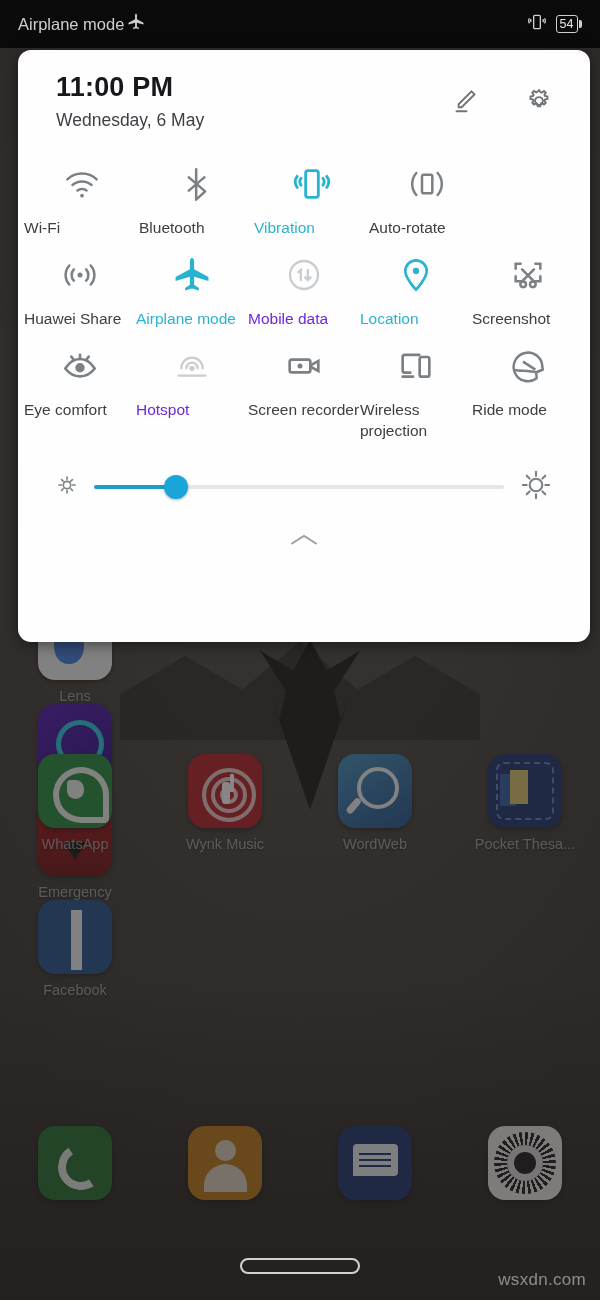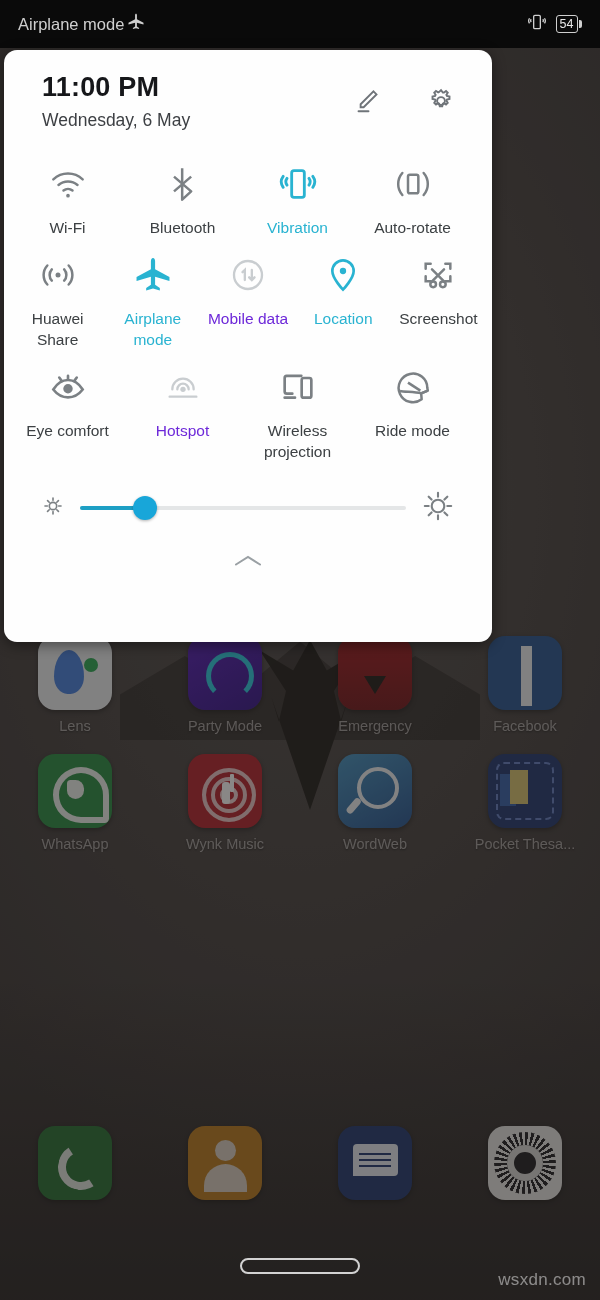--- a/index.html
+++ b/index.html
@@ -51,21 +51,21 @@
     width: 74px; height: 74px; margin: 0 auto 8px auto; border-radius: 17px;
     position: relative; overflow: hidden;
     box-shadow: 0 2px 5px rgba(0,0,0,.45);
   }
   .app-lbl {
     font-size: 14.5px; color: rgba(236,234,232,.60);
     text-shadow: 0 1px 2px rgba(0,0,0,.6);
     white-space: nowrap; overflow: hidden; text-overflow: ellipsis;
   }
   
-  #row-a { top: 636px; }
+  #row-a { top: 606px; flex-direction: column; }
   #row-b { top: 754px; }
   #row-dock { top: 1126px; }
 
   .ico-lens   { background:#eef1f4; }
   .ico-lens:before{
     content:""; position:absolute; left:16px; top:14px; width:30px; height:44px;
     background:#3f7de0; border-radius:50% 50% 45% 45%/60% 60% 40% 40%;
   }
   .ico-lens:after{ content:""; position:absolute; right:14px; top:22px; width:14px; height:14px; border-radius:50%; background:#22a84f;}
   .ico-party  { background: linear-gradient(150deg,#4d14b5,#2c0b86); }
@@ -148,37 +148,37 @@
     display:flex; align-items:center;border-radius:6px;
   }
   .battery .body {
     border:1.6px solid #cfcfcf; border-radius:3px; padding:0 3px;
     font-size:12.5px; line-height:15px; height:18px; display:flex; align-items:center; color:#e8e8e8;
   }
   .battery .tip { width:3px; height:8px; background:#cfcfcf; margin-left:1.5px; border-radius:0 2px 2px 0;}
 
   
   #panel {
-    position:absolute; left:4px; top:50px; width:488px; height:592px;
+    position:absolute; left:18px; top:50px; width:572px; height:592px;
     background:#fefefe; border-radius:13px;
     box-shadow: 0 3px 14px rgba(0,0,0,.45);
     overflow:hidden;
   }
   #panel-head {
     display:flex; align-items:flex-start; padding: 22px 26px 0 38px;
   }
   .clock-time { font-size: 27px; font-weight: bold; color:#16171a; letter-spacing:.2px; }
   .clock-date { font-size: 17.5px; color:#3c3f43; margin-top:7px; }
   .head-actions { margin-left:auto; display:flex; gap:40px; padding-top:12px; padding-right: 8px;}
   .head-btn { width:34px; height:34px; display:flex; align-items:center; justify-content:center; cursor:pointer;}
 
   .tiles { padding: 16px 6px 0 6px; }
   .tile-row { display:flex; }
   .tile {
-    width: 115px; padding-top: 14px; text-align:center; cursor:pointer;
+    width: 115px; padding-top: 14px; cursor:pointer;
   }
   .tile .glyph { height:46px; display:flex; align-items:center; justify-content:center; }
   .tile .lbl {
     margin-top: 10px; font-size:15.5px; line-height:21px; color:#3c4043;
   }
   .tile.on .lbl { color:#29b3d1; }
   .tile.off .lbl { color:#6d28d9; }
 
   .slider-row {
     display:flex; align-items:center; padding: 26px 30px 0 30px; gap: 14px;
@@ -438,20 +438,30 @@
             <svg width="40" height="40" viewBox="0 0 24 24" fill="none" stroke="#c9cdd0" stroke-width="1.4" stroke-linecap="round">
               <circle cx="12" cy="13.4" r="1.6" fill="#c9cdd0" stroke="none"></circle>
               <path d="M8.6 13.4a3.4 3.4 0 016.8 0"></path>
               <path d="M5.6 13.4a6.4 6.4 0 0112.8 0"></path>
               <path d="M4 17.8h16"></path>
             </svg>
           </div>
           <div class="lbl">Hotspot</div>
         </div>
 
+        <div class="tile">
+          <div class="glyph">
+            <svg width="40" height="40" viewBox="0 0 24 24" fill="none" stroke="#7b8084" stroke-width="1.6">
+              <rect x="3.4" y="8.2" width="12.4" height="7.6" rx="1.3"></rect>
+              <path d="M16.4 11.3l4.2-2.3v6l-4.2-2.3z"></path>
+              <circle cx="9.6" cy="12" r="1.5" fill="#7b8084" stroke="none"></circle>
+            </svg>
+          </div>
+          <div class="lbl">Screen recorder</div>
+        </div>
 
         <div class="tile">
           <div class="glyph">
             <svg width="40" height="40" viewBox="0 0 24 24" fill="none" stroke="#7b8084" stroke-width="1.6" stroke-linecap="round">
               <path d="M14 5.3H5.2A1.3 1.3 0 004 6.6v8.1a1.3 1.3 0 001.3 1.3h3.3"></path>
               <path d="M4 18.4h6.2"></path>
               <rect x="14.2" y="6.6" width="5.8" height="11.8" rx="1.2"></rect>
             </svg>
           </div>
           <div class="lbl">Wireless projection</div>

